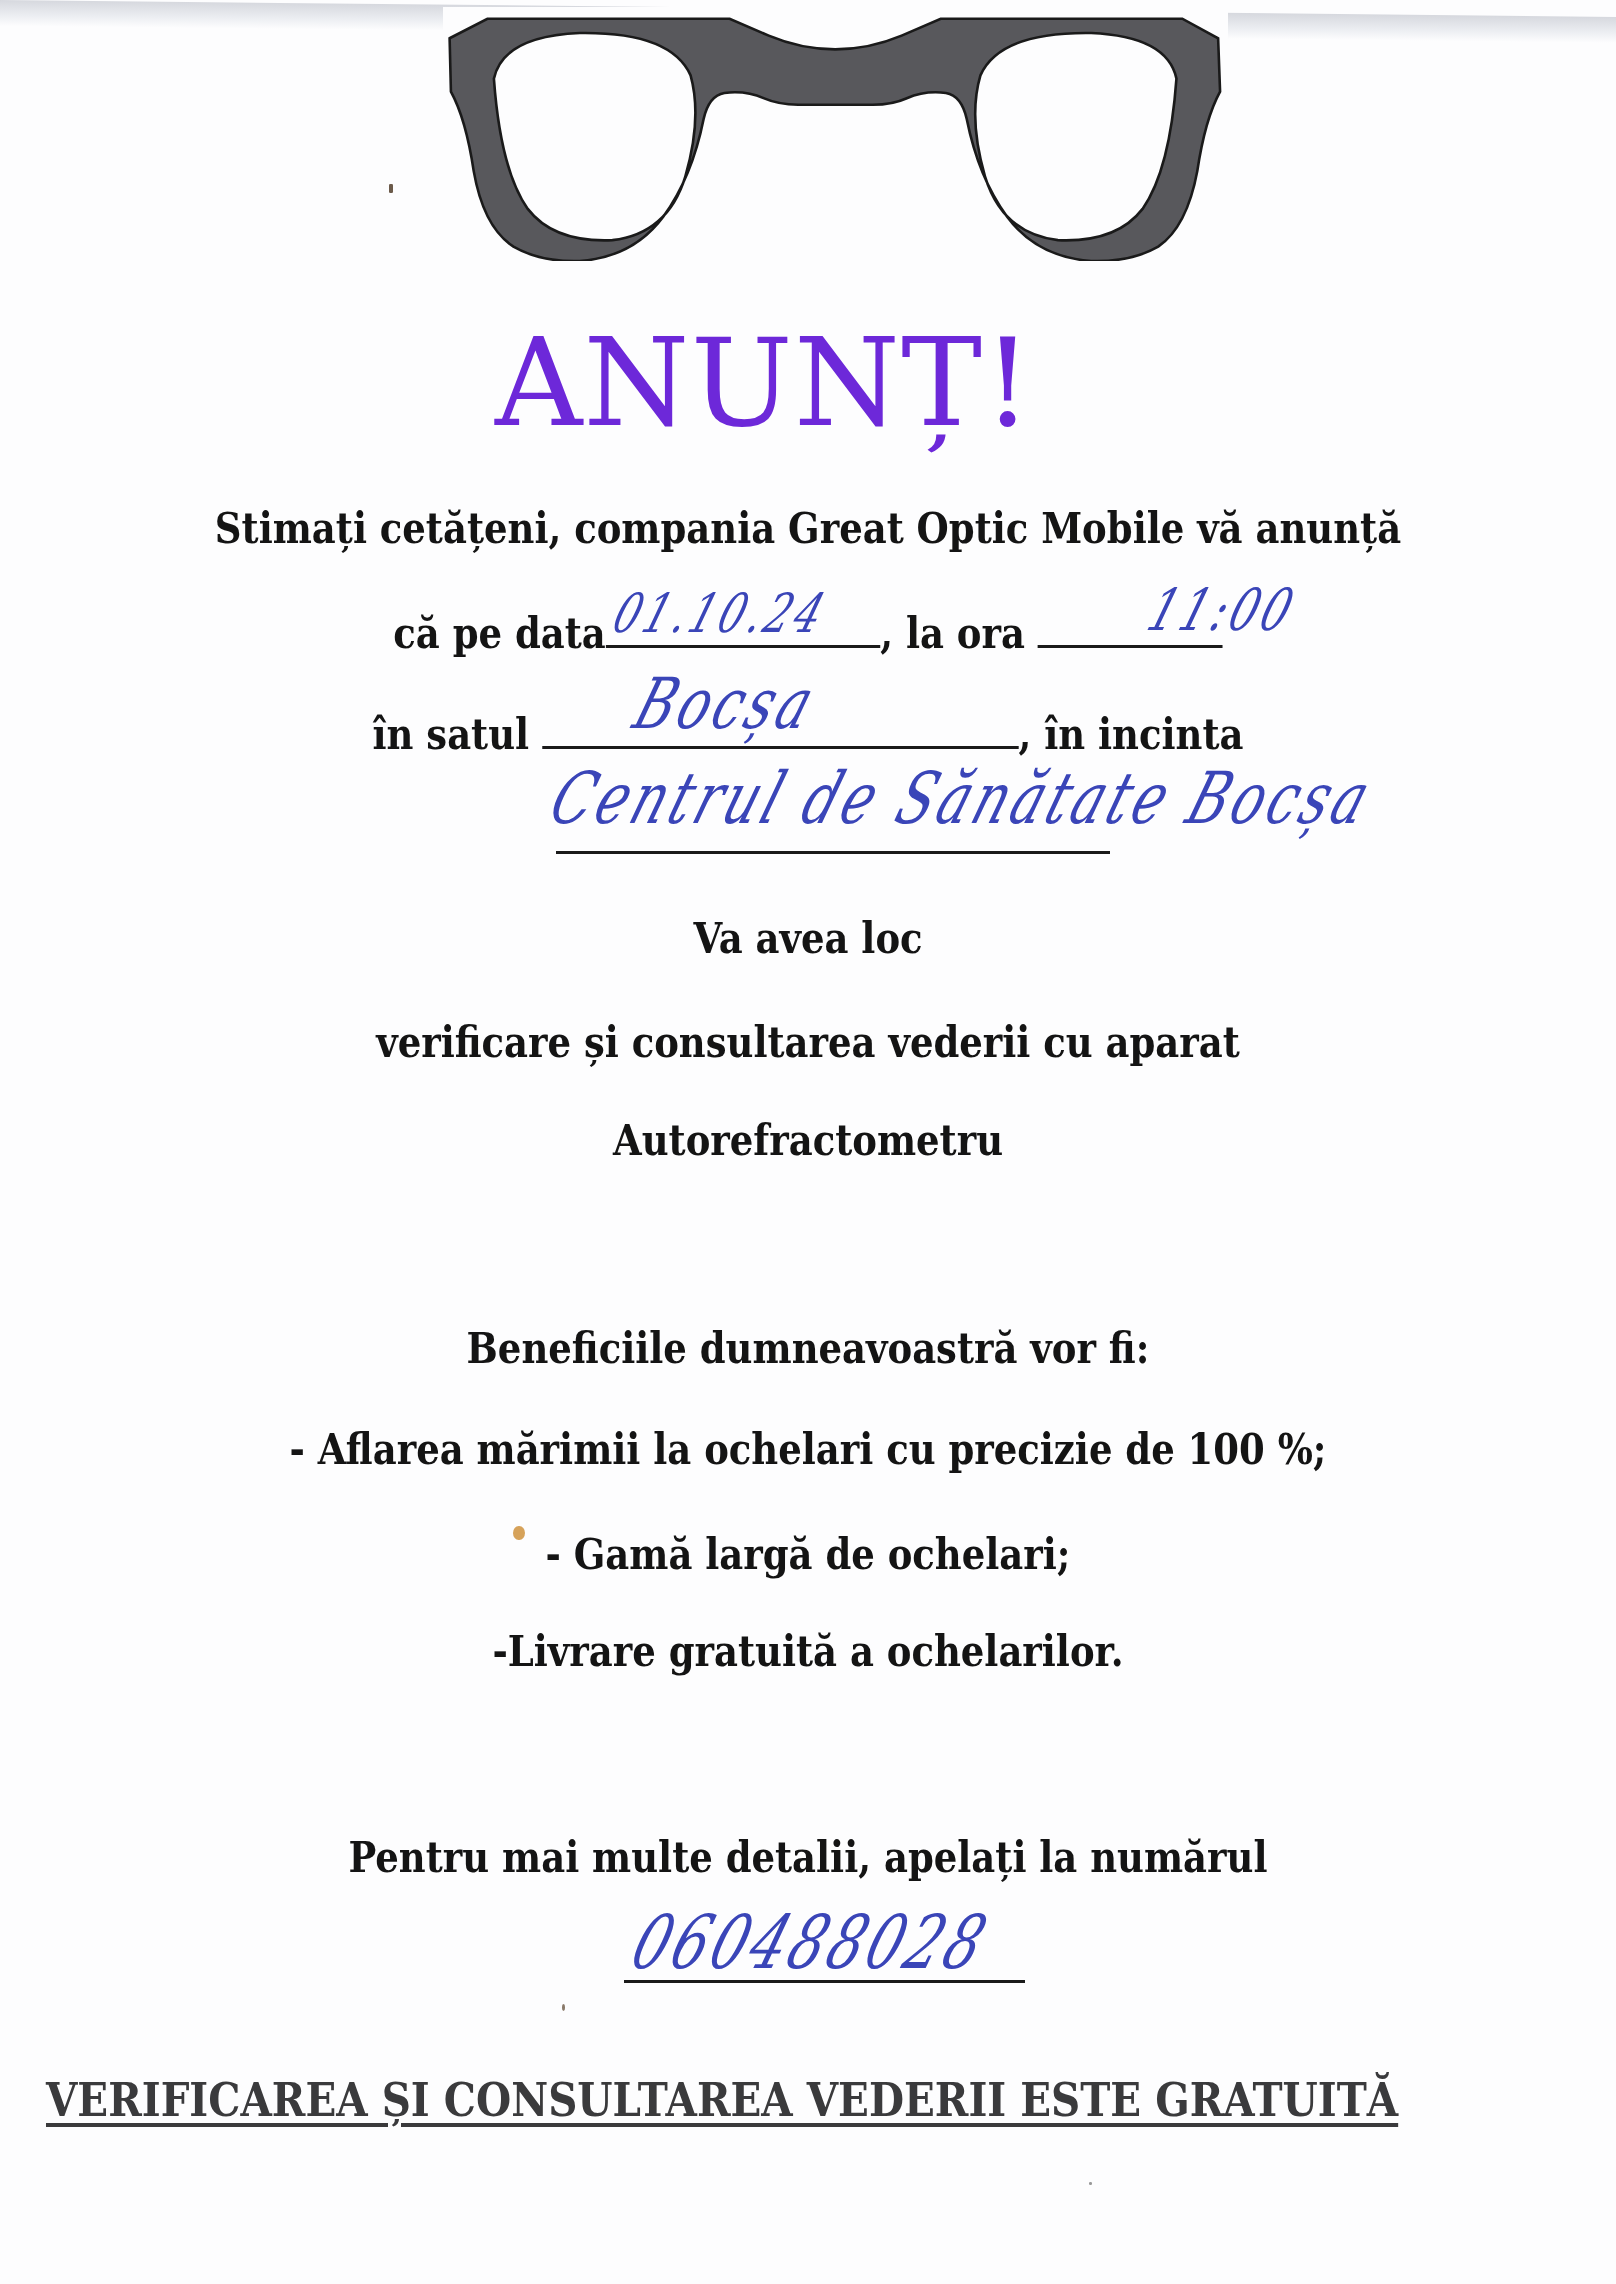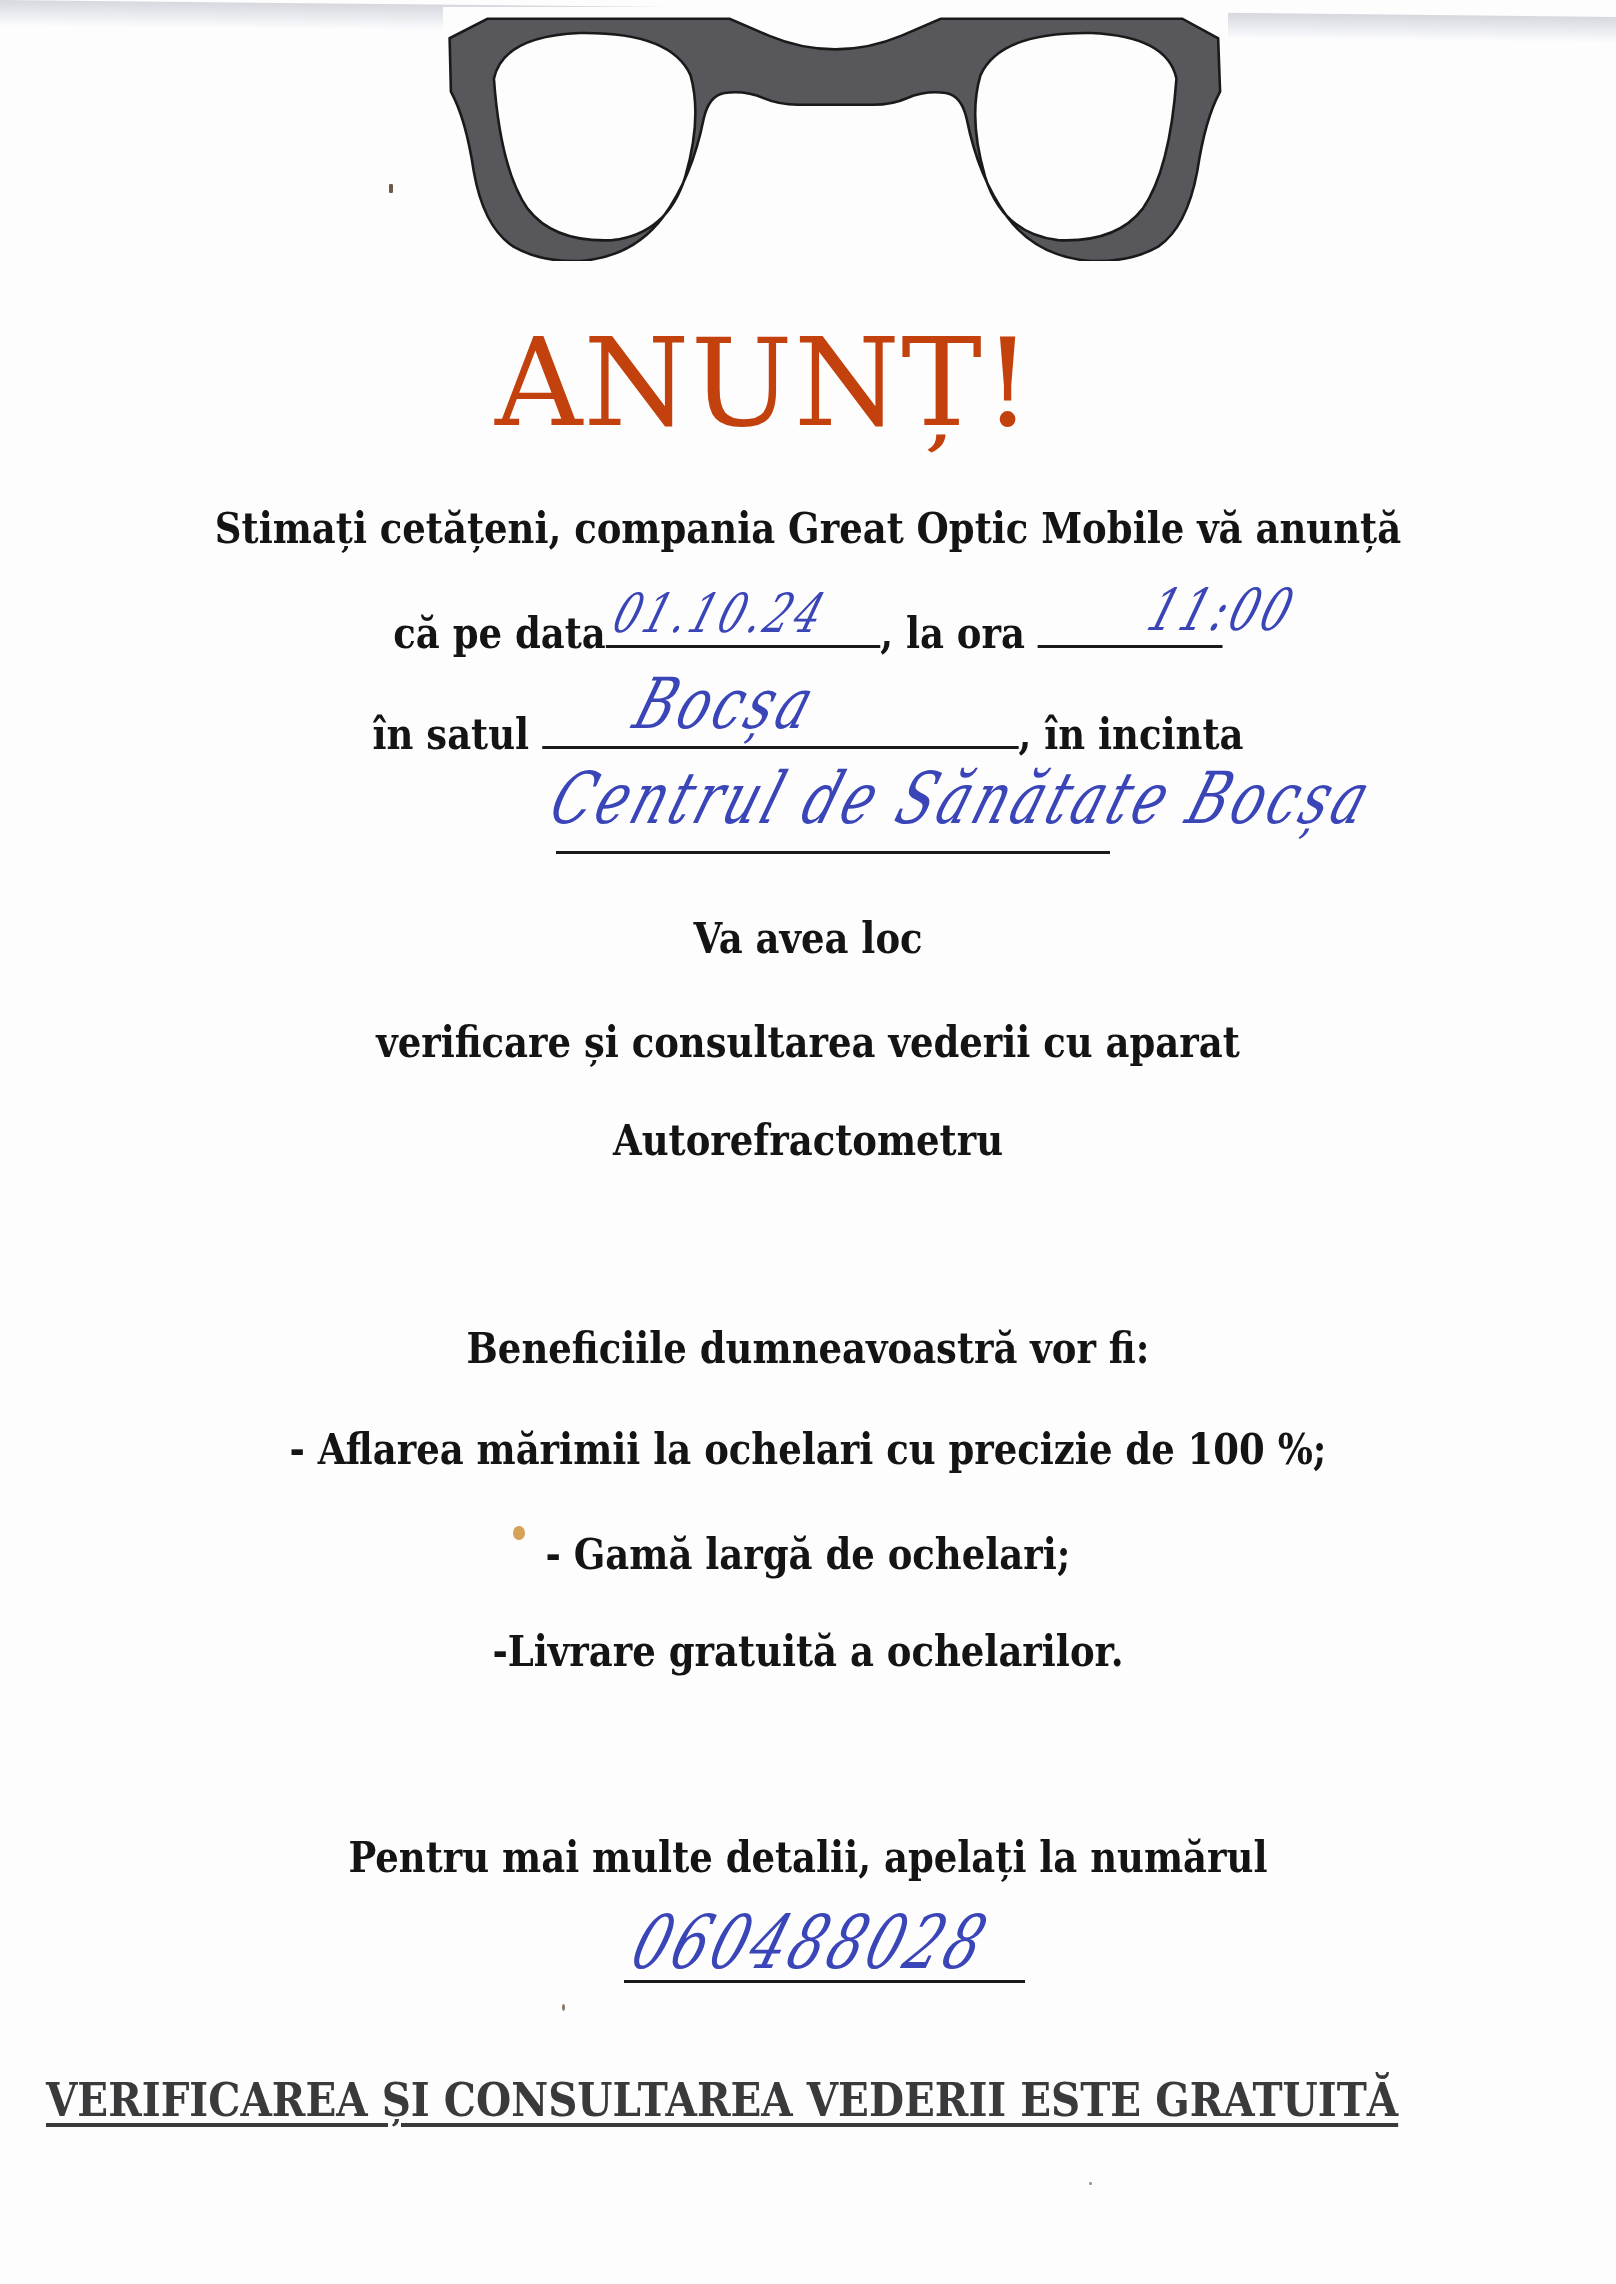--- a/index.html
+++ b/index.html
@@ -11,21 +11,21 @@
   }
   .scan-shade {
     position:absolute; left:0; top:0; width:1616px; height:26px;
     background:linear-gradient(to bottom,#d6d8de 0%, #eceef2 60%, rgba(253,253,254,0) 100%);
     transform:skewY(0.6deg); transform-origin:left top;
   }
   .glasses { position:absolute; left:443px; top:6.5px; width:785px; height:254px; }
   .title {
     position:absolute; left:0; width:1528px; top:319px; text-align:center;
     font-family:"DejaVu Serif","Liberation Serif",serif;
-    font-size:121px; font-weight:normal; color:#c2410c; letter-spacing:1.3px;
+    font-size:121px; font-weight:normal; color:#6d28d9; letter-spacing:1.3px;
     line-height:130px;
   }
   .line {
     position:absolute; left:0; width:1616px; text-align:center;
     font-family:"DejaVu Serif","Liberation Serif",serif; font-weight:bold;
     font-size:43px; line-height:52px; white-space:nowrap; color:#141414;
     transform:scaleX(0.86); transform-origin:center;
   }
   .blank {
     display:inline-block; border-bottom:3.3px solid #1a1a1a; vertical-align:baseline;

